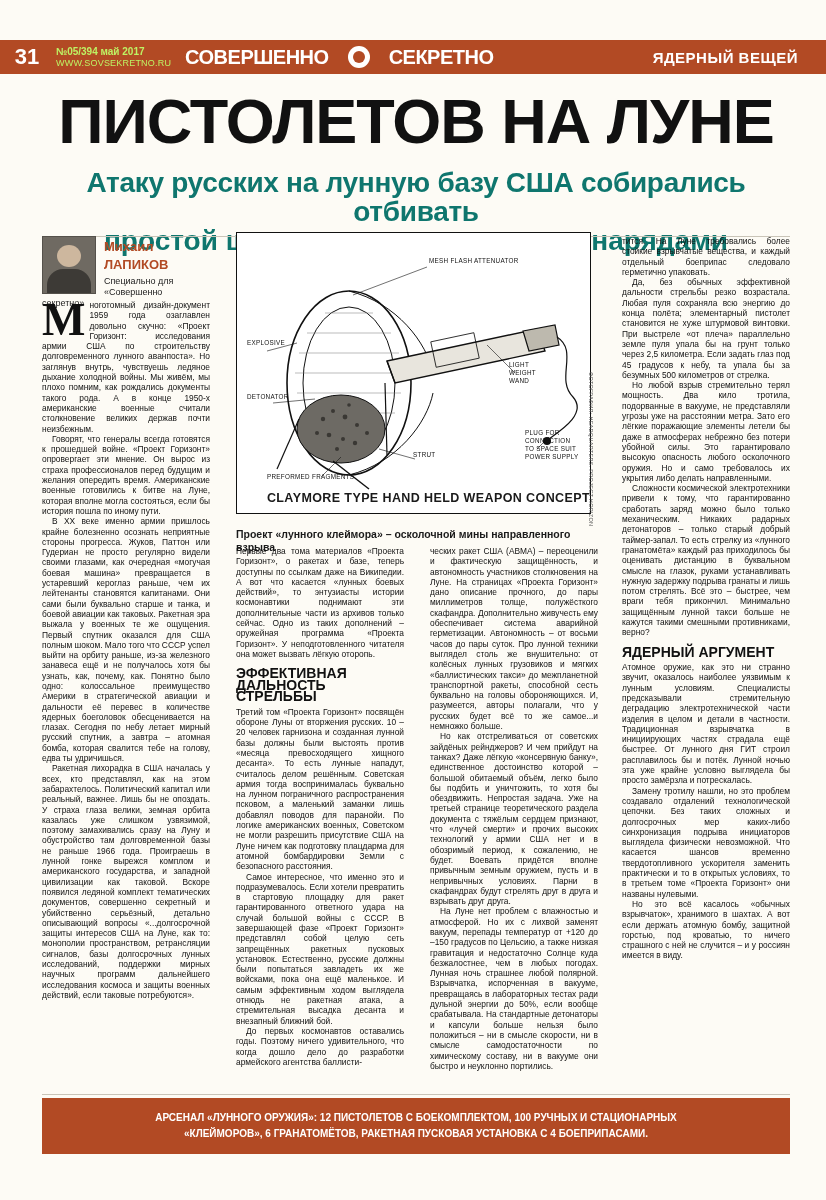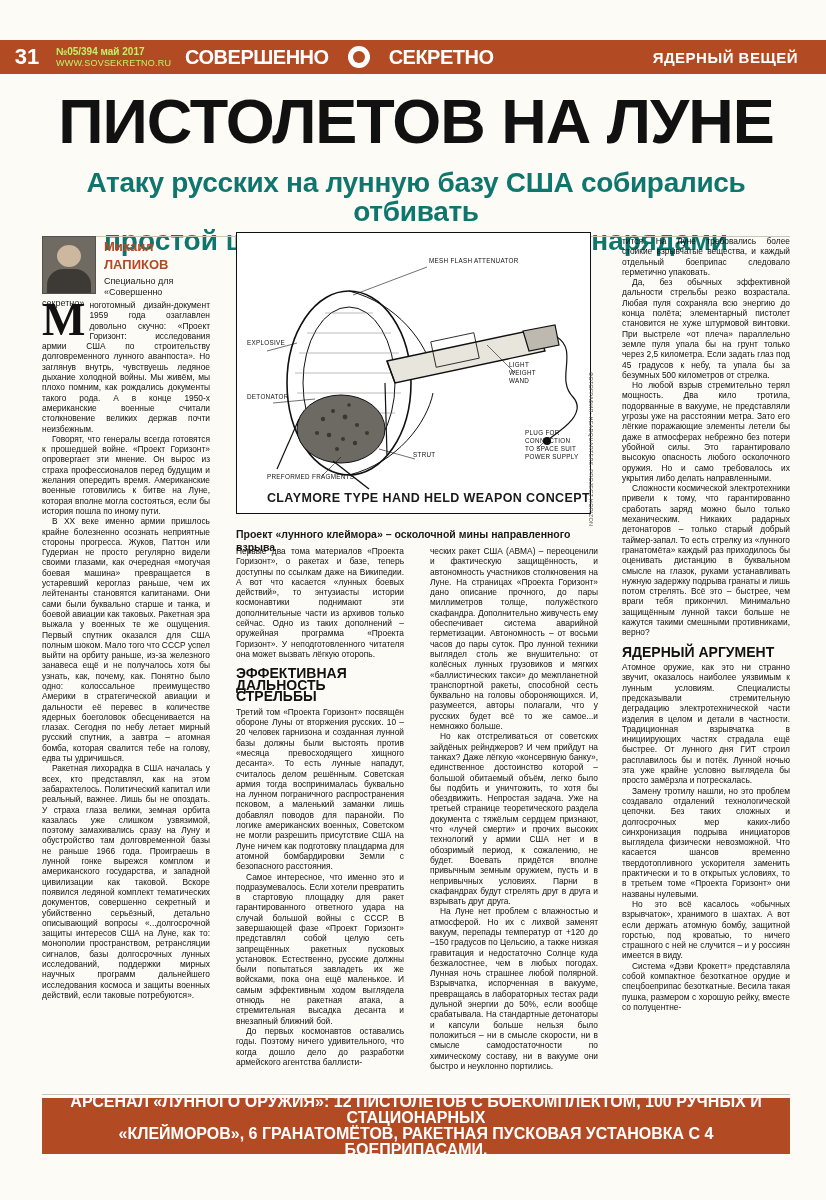--- a/index.html
+++ b/index.html
@@ -145,21 +145,21 @@
   #col3{left:430px;top:546px;width:168px;}
   #col4{left:622px;top:236px;width:168px;}
 
   
   .footer-band{
     position:absolute;left:42px;top:1098px;width:748px;height:56px;
     background:#b24a24;color:#fff;
     display:flex;align-items:center;justify-content:center;text-align:center;
   }
   .footer-text{
-    font-size:16px;line-height:16px;font-weight:bold;padding:0 20px;
+    font-size:10px;line-height:16px;font-weight:bold;padding:0 20px;
   }
 </style>
 </head>
 <body>
 
 <div class="page">
 
   <div class="masthead">
     <div class="page-num">31</div>
     <div class="issue-block">
@@ -279,21 +279,20 @@
 
   <div class="col" id="col4">
     <p class="first">тится. На Луне требовались более стойкие взрывчатые вещества, и каждый отдельный боеприпас следовало герметично упаковать.</p>
     <p>Да, без обычных эффективной дальности стрельбы резко возрастала. Любая пуля сохраняла всю энергию до конца полёта; элементарный пистолет становится не хуже штурмовой винтовки. При выстреле «от плеча» параллельно земле пуля упала бы на грунт только через 2,5 километра. Если задать глаз под 45 градусов к небу, та упала бы за безумных 500 километров от стрелка.</p>
     <p>Но любой взрыв стремительно терял мощность. Два кило тротила, подорванные в вакууме, не представляли угрозы уже на расстоянии метра. Зато его лёгкие поражающие элементы летели бы даже в атмосферах небрежно без потери убойной силы. Это гарантировало высокую опасность любого осколочного оружия. Но и само требовалось их укрытия либо делать направленными.</p>
     <p>Сложности космической электротехники привели к тому, что гарантированно сработать заряд можно было только механическим. Никаких радарных детонаторов – только старый добрый таймер-запал. То есть стрелку из «лунного гранатомёта» каждый раз приходилось бы оценивать дистанцию в буквальном смысле на глазок, руками устанавливать нужную задержку подрыва гранаты и лишь потом стрелять. Всё это – быстрее, чем враги тебя прикончил. Минимально защищённым лунной такси больше не кажутся такими смешными противниками, верно?</p>
     <h4>ЯДЕРНЫЙ АРГУМЕНТ</h4>
     <p class="first">Атомное оружие, как это ни странно звучит, оказалось наиболее уязвимым к лунным условиям. Специалисты предсказывали стремительную деградацию электротехнической части изделия в целом и детали в частности. Традиционная взрывчатка в инициирующих частях страдала ещё быстрее. От лунного дня ГИТ строил расплавилось бы и потёк. Лунной ночью эта уже крайне условно выглядела бы просто замёрзла и потрескалась.</p>
     <p>Замену тротилу нашли, но это проблем создавало отдалений технологической цепочки. Без таких сложных и долгосрочных мер каких-либо синхронизация подрыва инициаторов выглядела физически невозможной. Что касается шансов временно твердотопливного ускорителя заменить практически и то в открытых условиях, то в третьем томе «Проекта Горизонт» они названы нулевыми.</p>
     <p>Но это всё касалось «обычных взрывчаток», хранимого в шахтах. А вот если держать атомную бомбу, защитной горстью, под кроватью, то ничего страшного с ней не случится – и у россиян имеется в виду.</p>
-    <p>Система «Дэви Крокетт» представляла собой компактное безоткатное орудие и спецбоеприпас безоткатные. Весила такая пушка, размером с хорошую рейку, вместе со полуцентне-</p>
   </div>
 
   <hr class="rule" style="top:1086px">
 
   <div class="footer-band">
     <div class="footer-text">
       <div>АРСЕНАЛ «ЛУННОГО ОРУЖИЯ»: 12 ПИСТОЛЕТОВ С БОЕКОМПЛЕКТОМ, 100 РУЧНЫХ И СТАЦИОНАРНЫХ</div>
       <div>«КЛЕЙМОРОВ», 6 ГРАНАТОМЁТОВ, РАКЕТНАЯ ПУСКОВАЯ УСТАНОВКА С 4 БОЕПРИПАСАМИ.</div>
     </div>
   </div>

